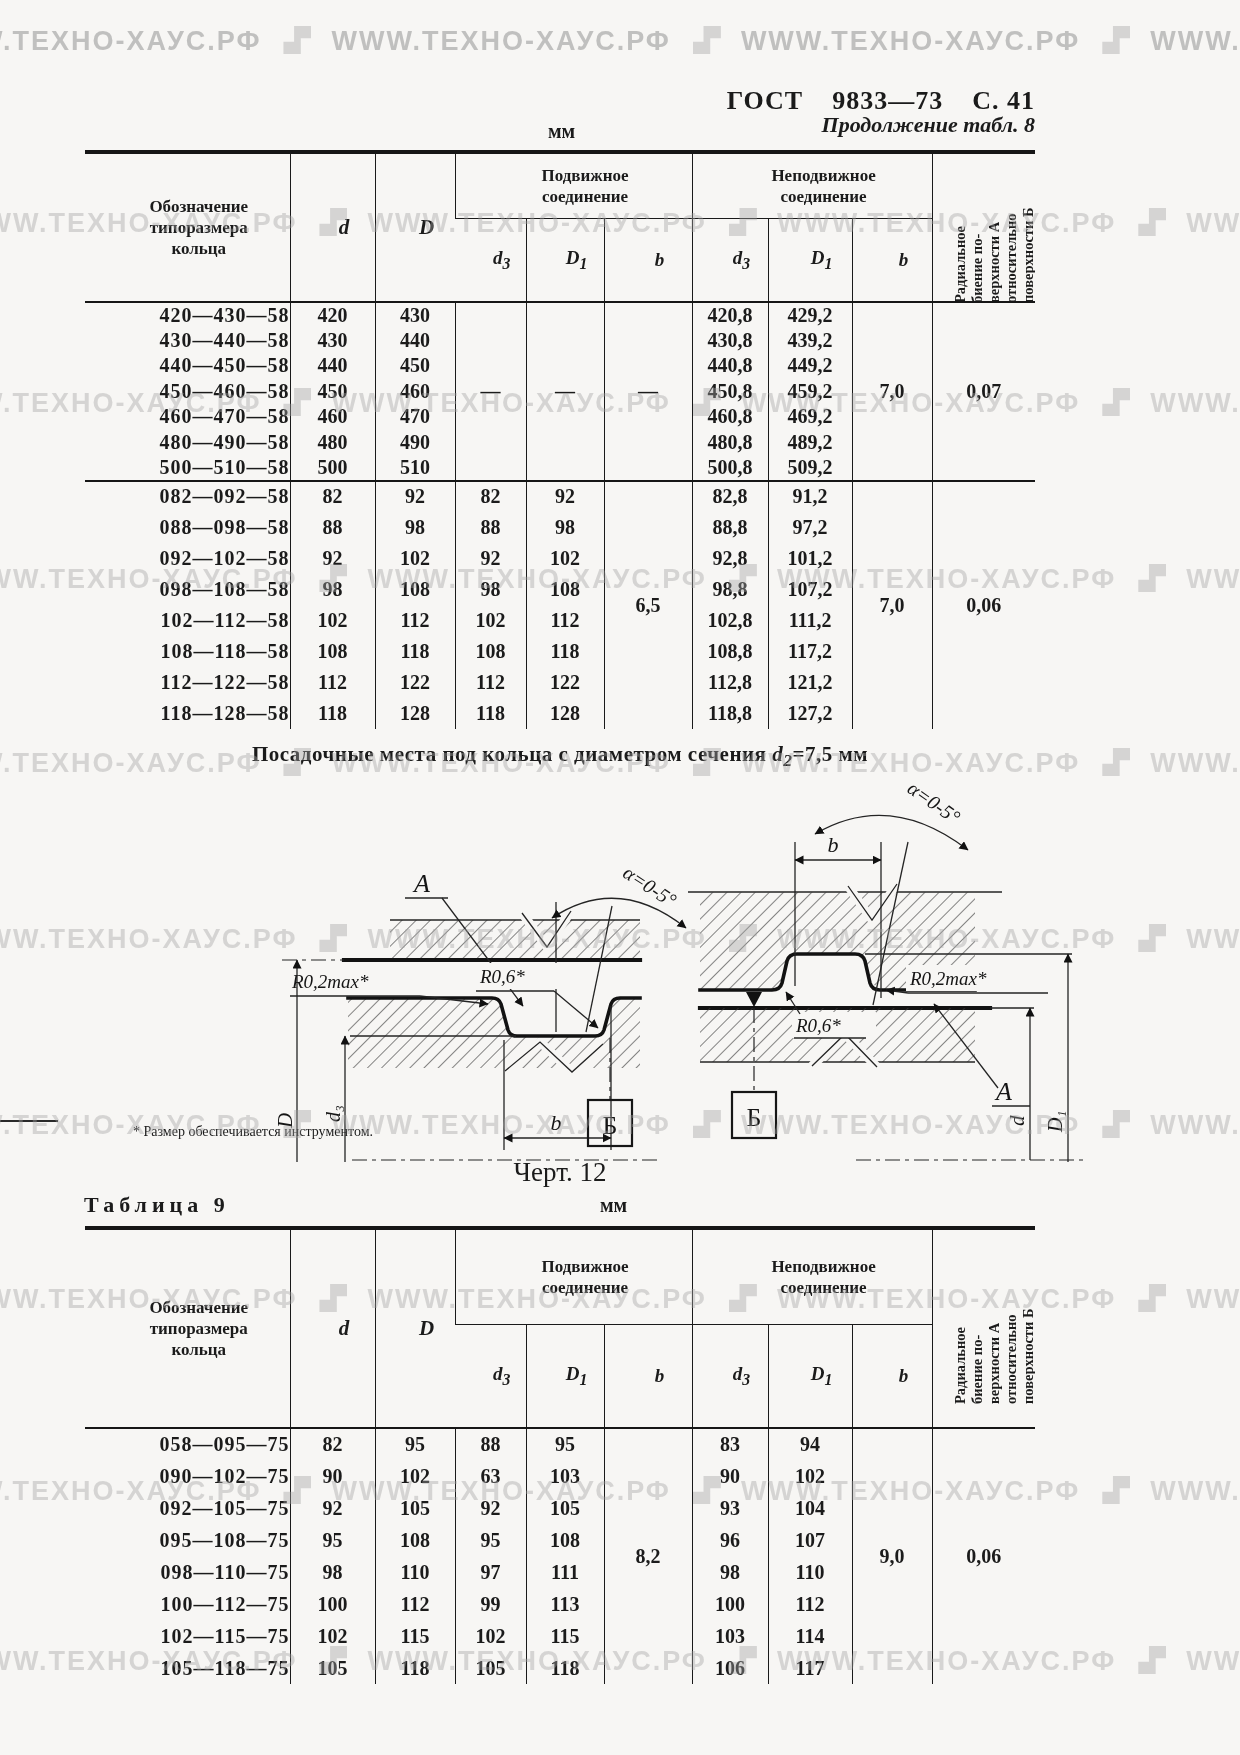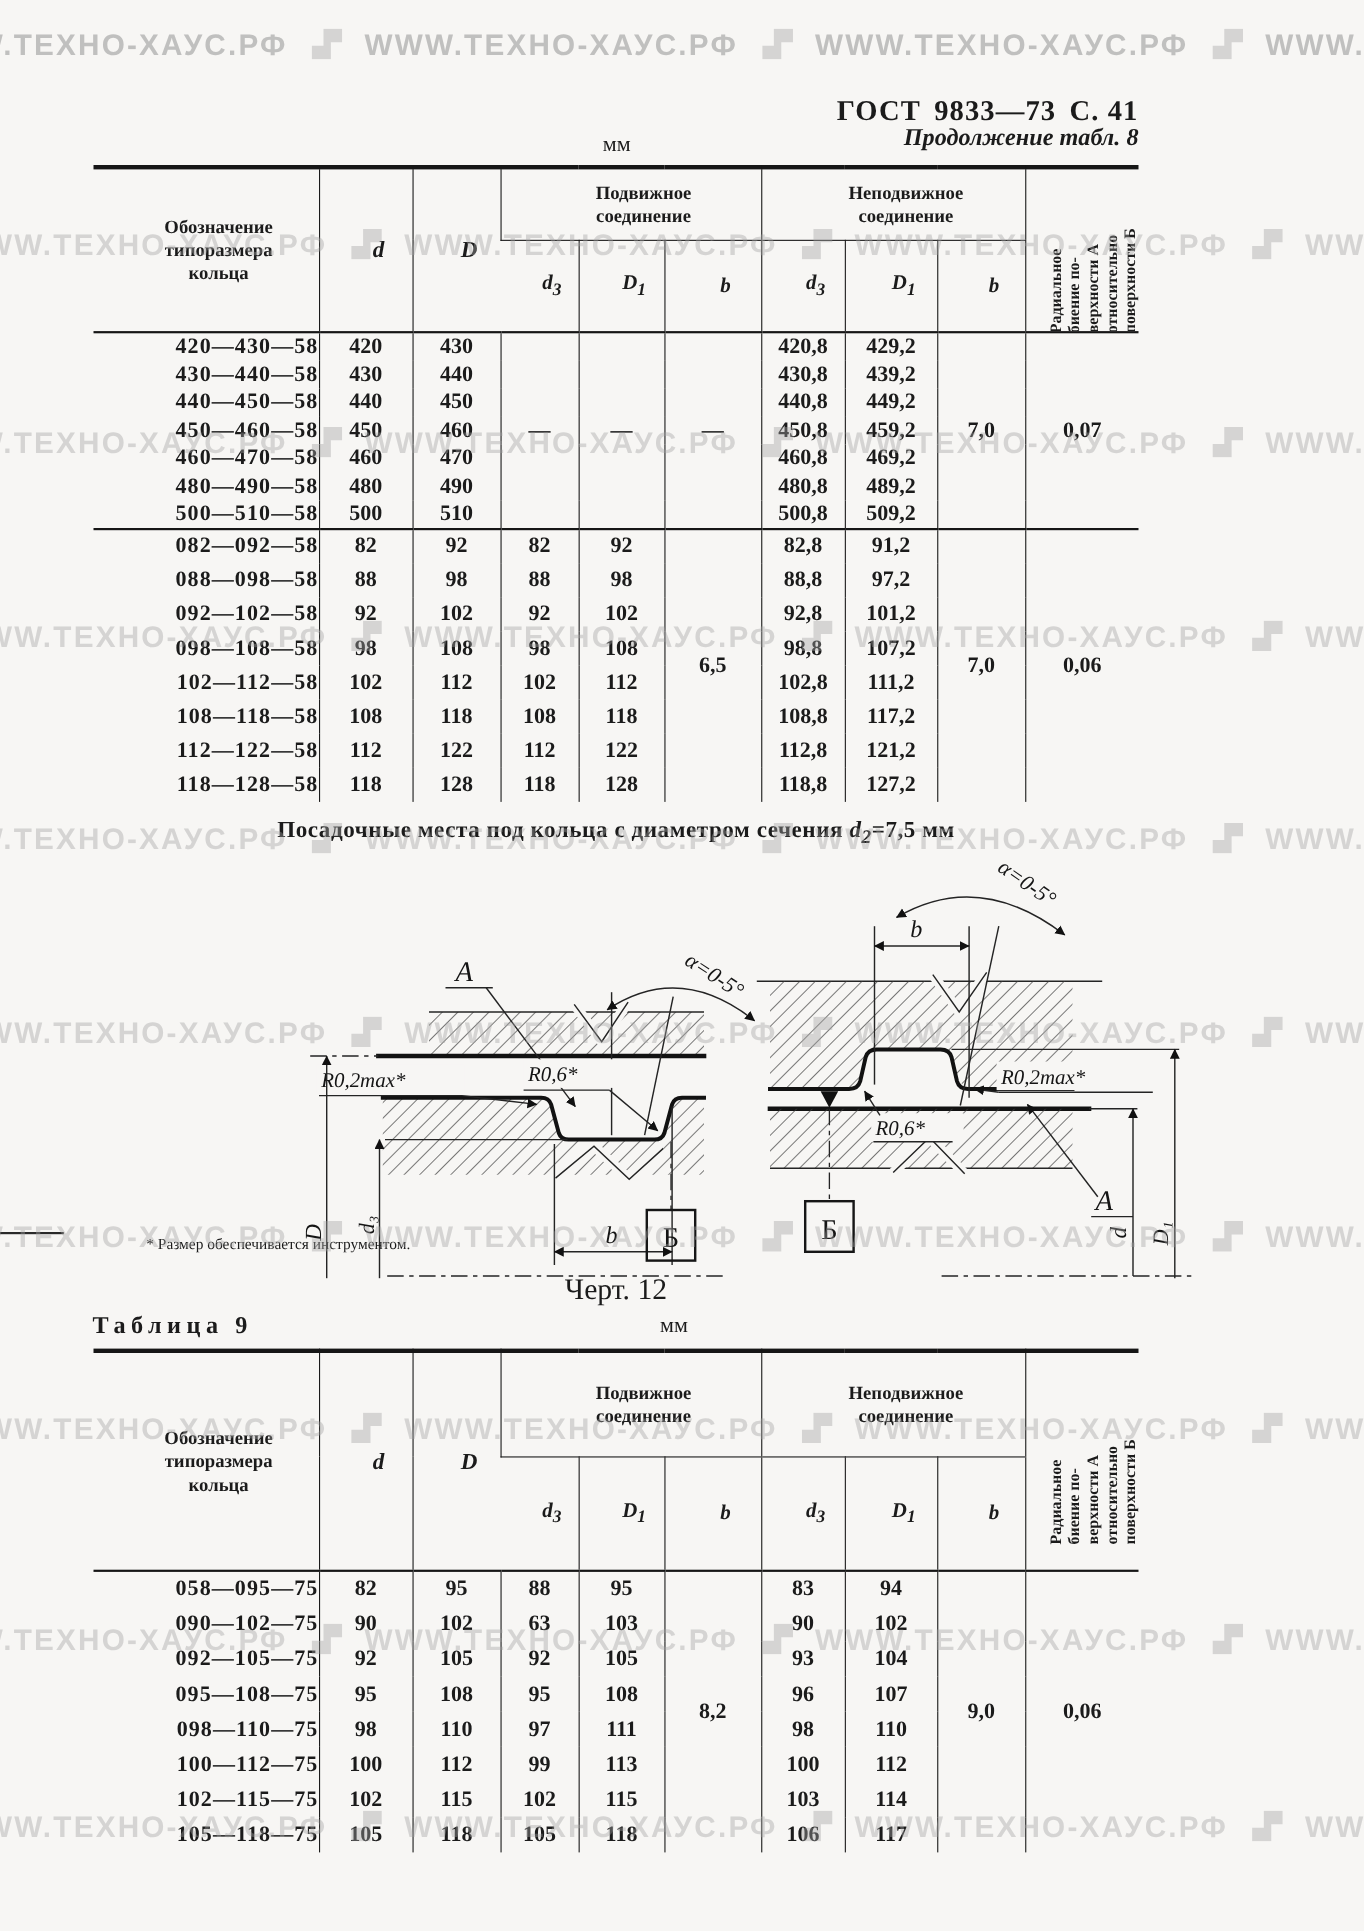--- a/index.html
+++ b/index.html
@@ -18,24 +18,24 @@
     color:rgba(163,163,163,0.40);
   }
   .wm.dark{color:rgba(148,148,148,0.55);}
   .wm .puz{
     display:inline-block;width:28px;height:28px;margin:0 20px 0 22px;
     background:rgba(163,163,163,0.40);vertical-align:-4px;
     clip-path:polygon(38% 0%,100% 0%,100% 44%,62% 44%,62% 100%,0% 100%,0% 56%,38% 56%);
   }
   
   .gost-head{
-    position:absolute;top:86px;right:205px;display:flex;gap:12px;
+    position:absolute;top:86px;right:205px;display:flex;gap:29px;
     font-size:26px;font-weight:bold;letter-spacing:1px;z-index:2;
   }
-  .mm-label{position:absolute;font-size:20px;font-weight:normal;z-index:2;}
+  .mm-label{position:absolute;font-size:20px;font-weight:bold;z-index:2;}
   .tbl-caption{position:absolute;font-size:22px;font-weight:bold;z-index:2;}
   .caption-italic{font-style:italic;}
   .caption-spaced{letter-spacing:5px;font-style:normal;}
   
   table.gtab{
     position:absolute;left:85px;width:950px;z-index:2;
     border-collapse:collapse;table-layout:fixed;
     border-top:4.5px solid #161616;
     font-size:20px;font-weight:bold;
   }

